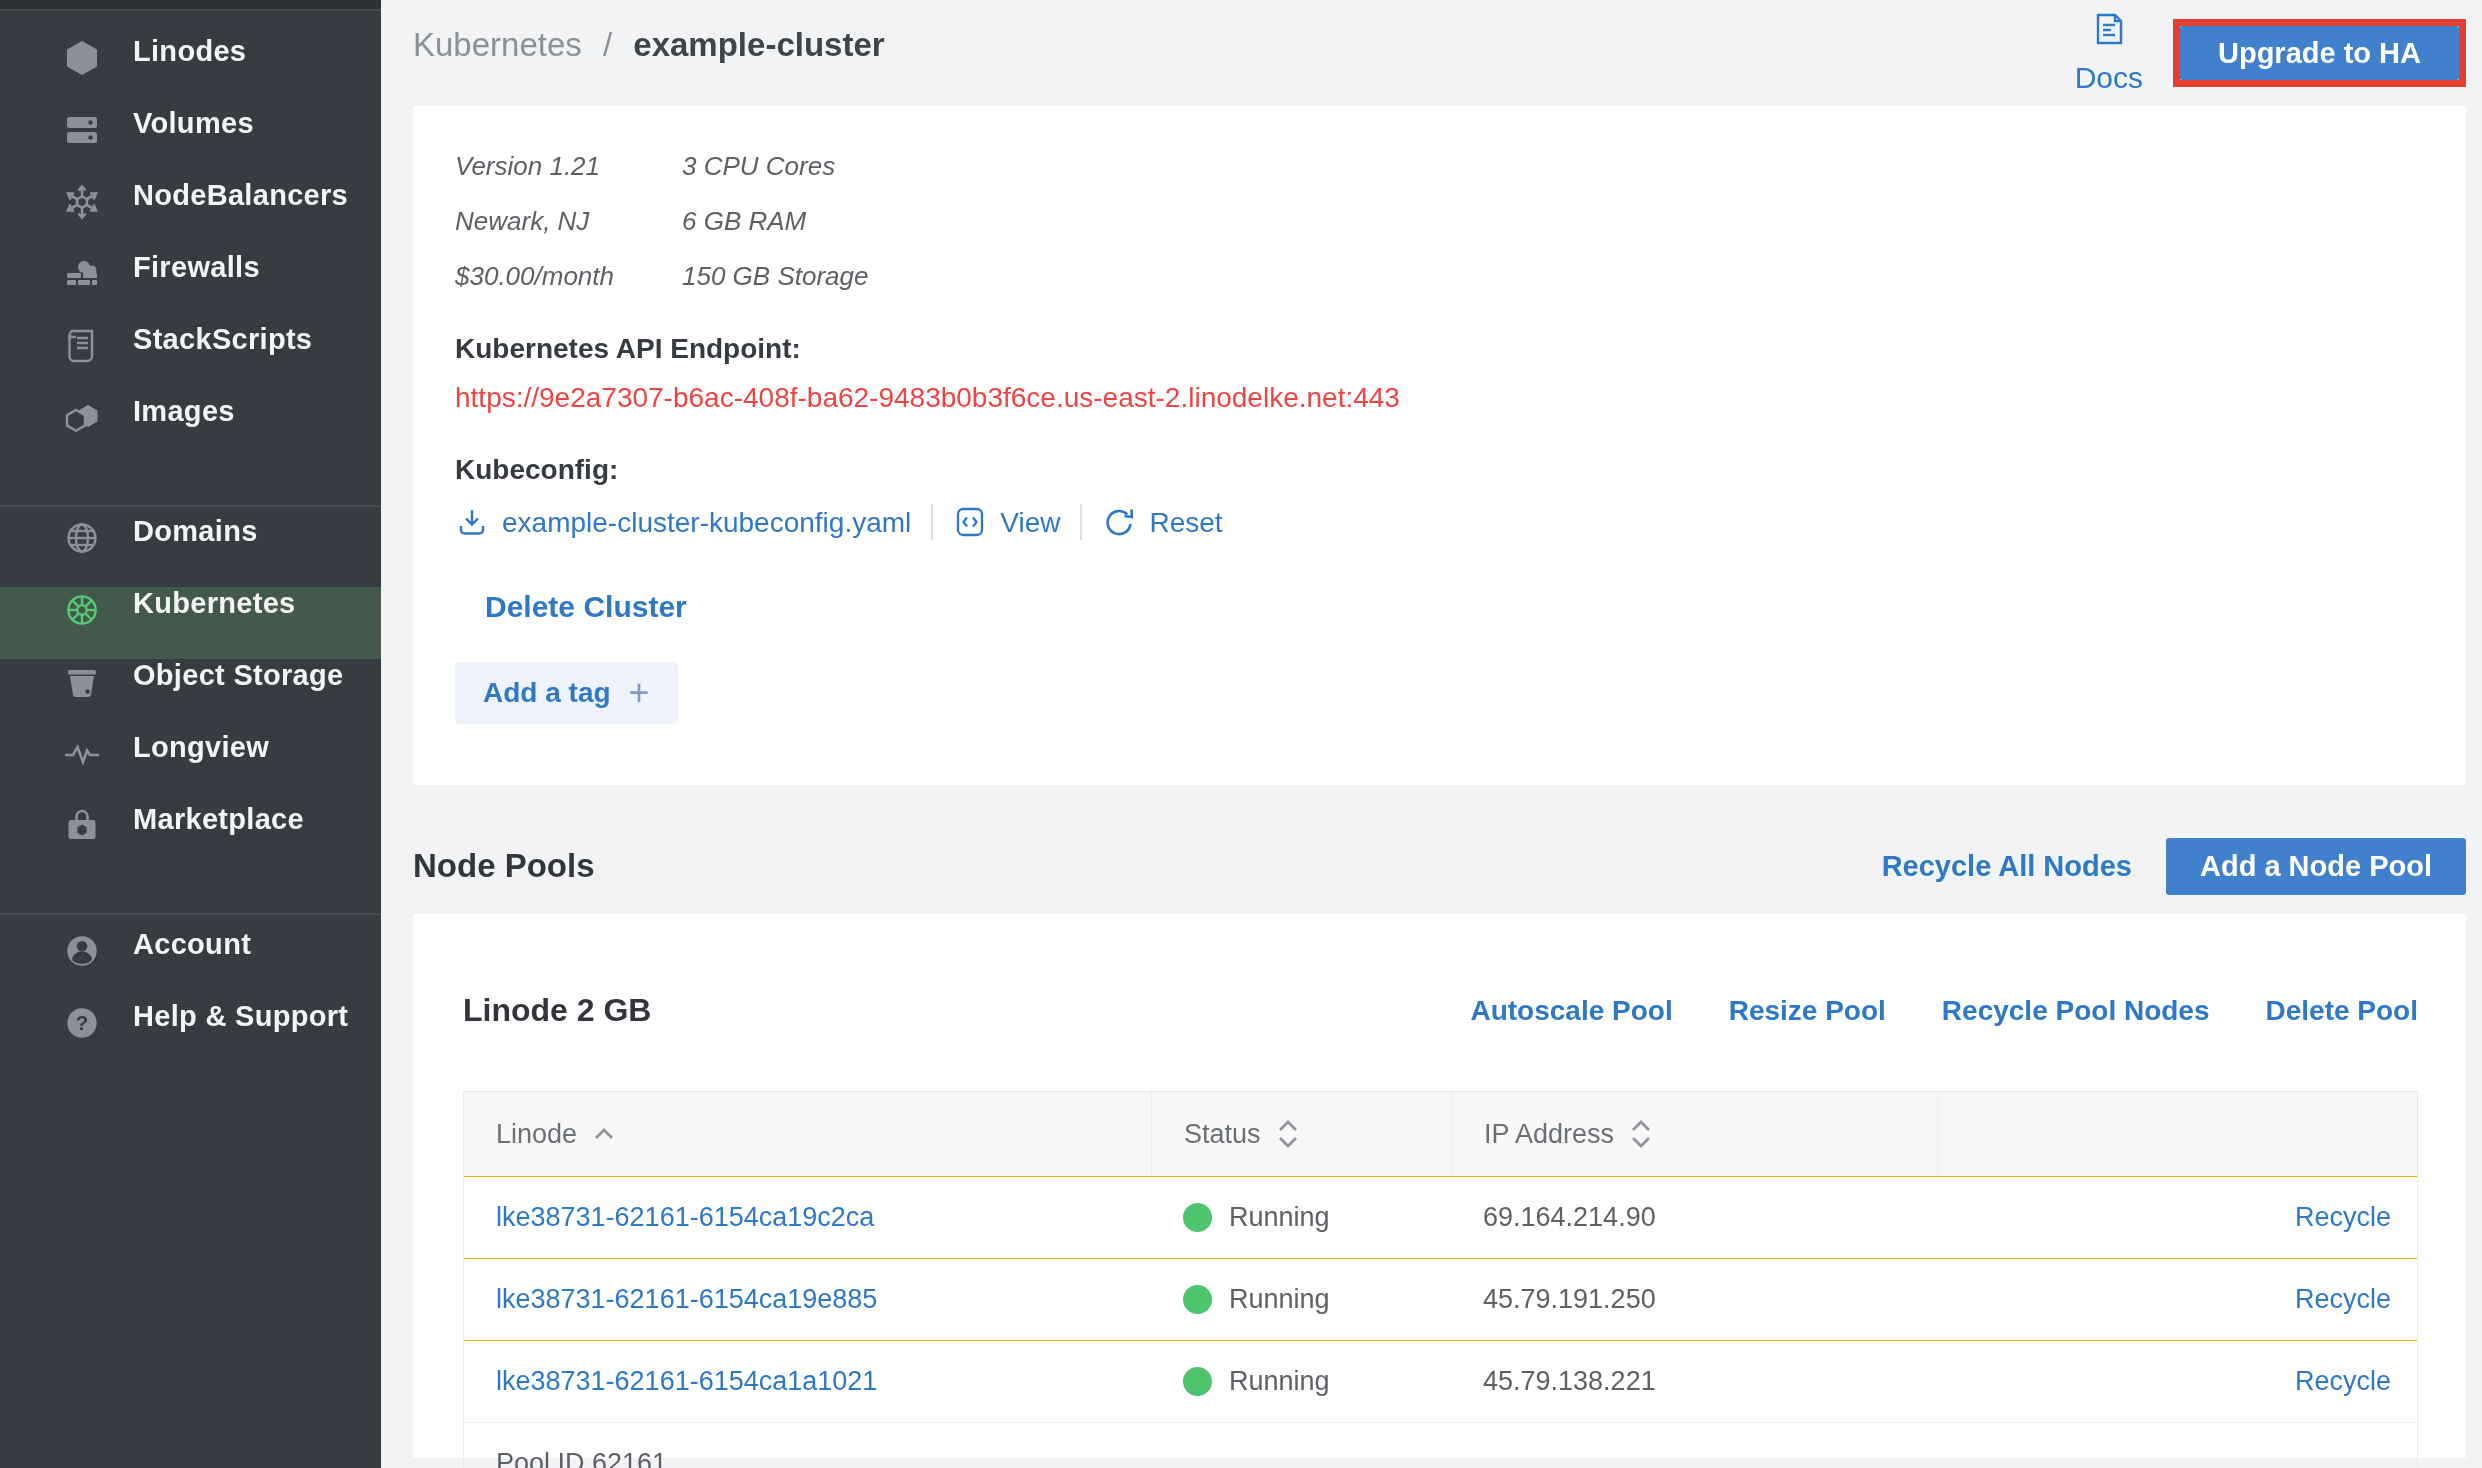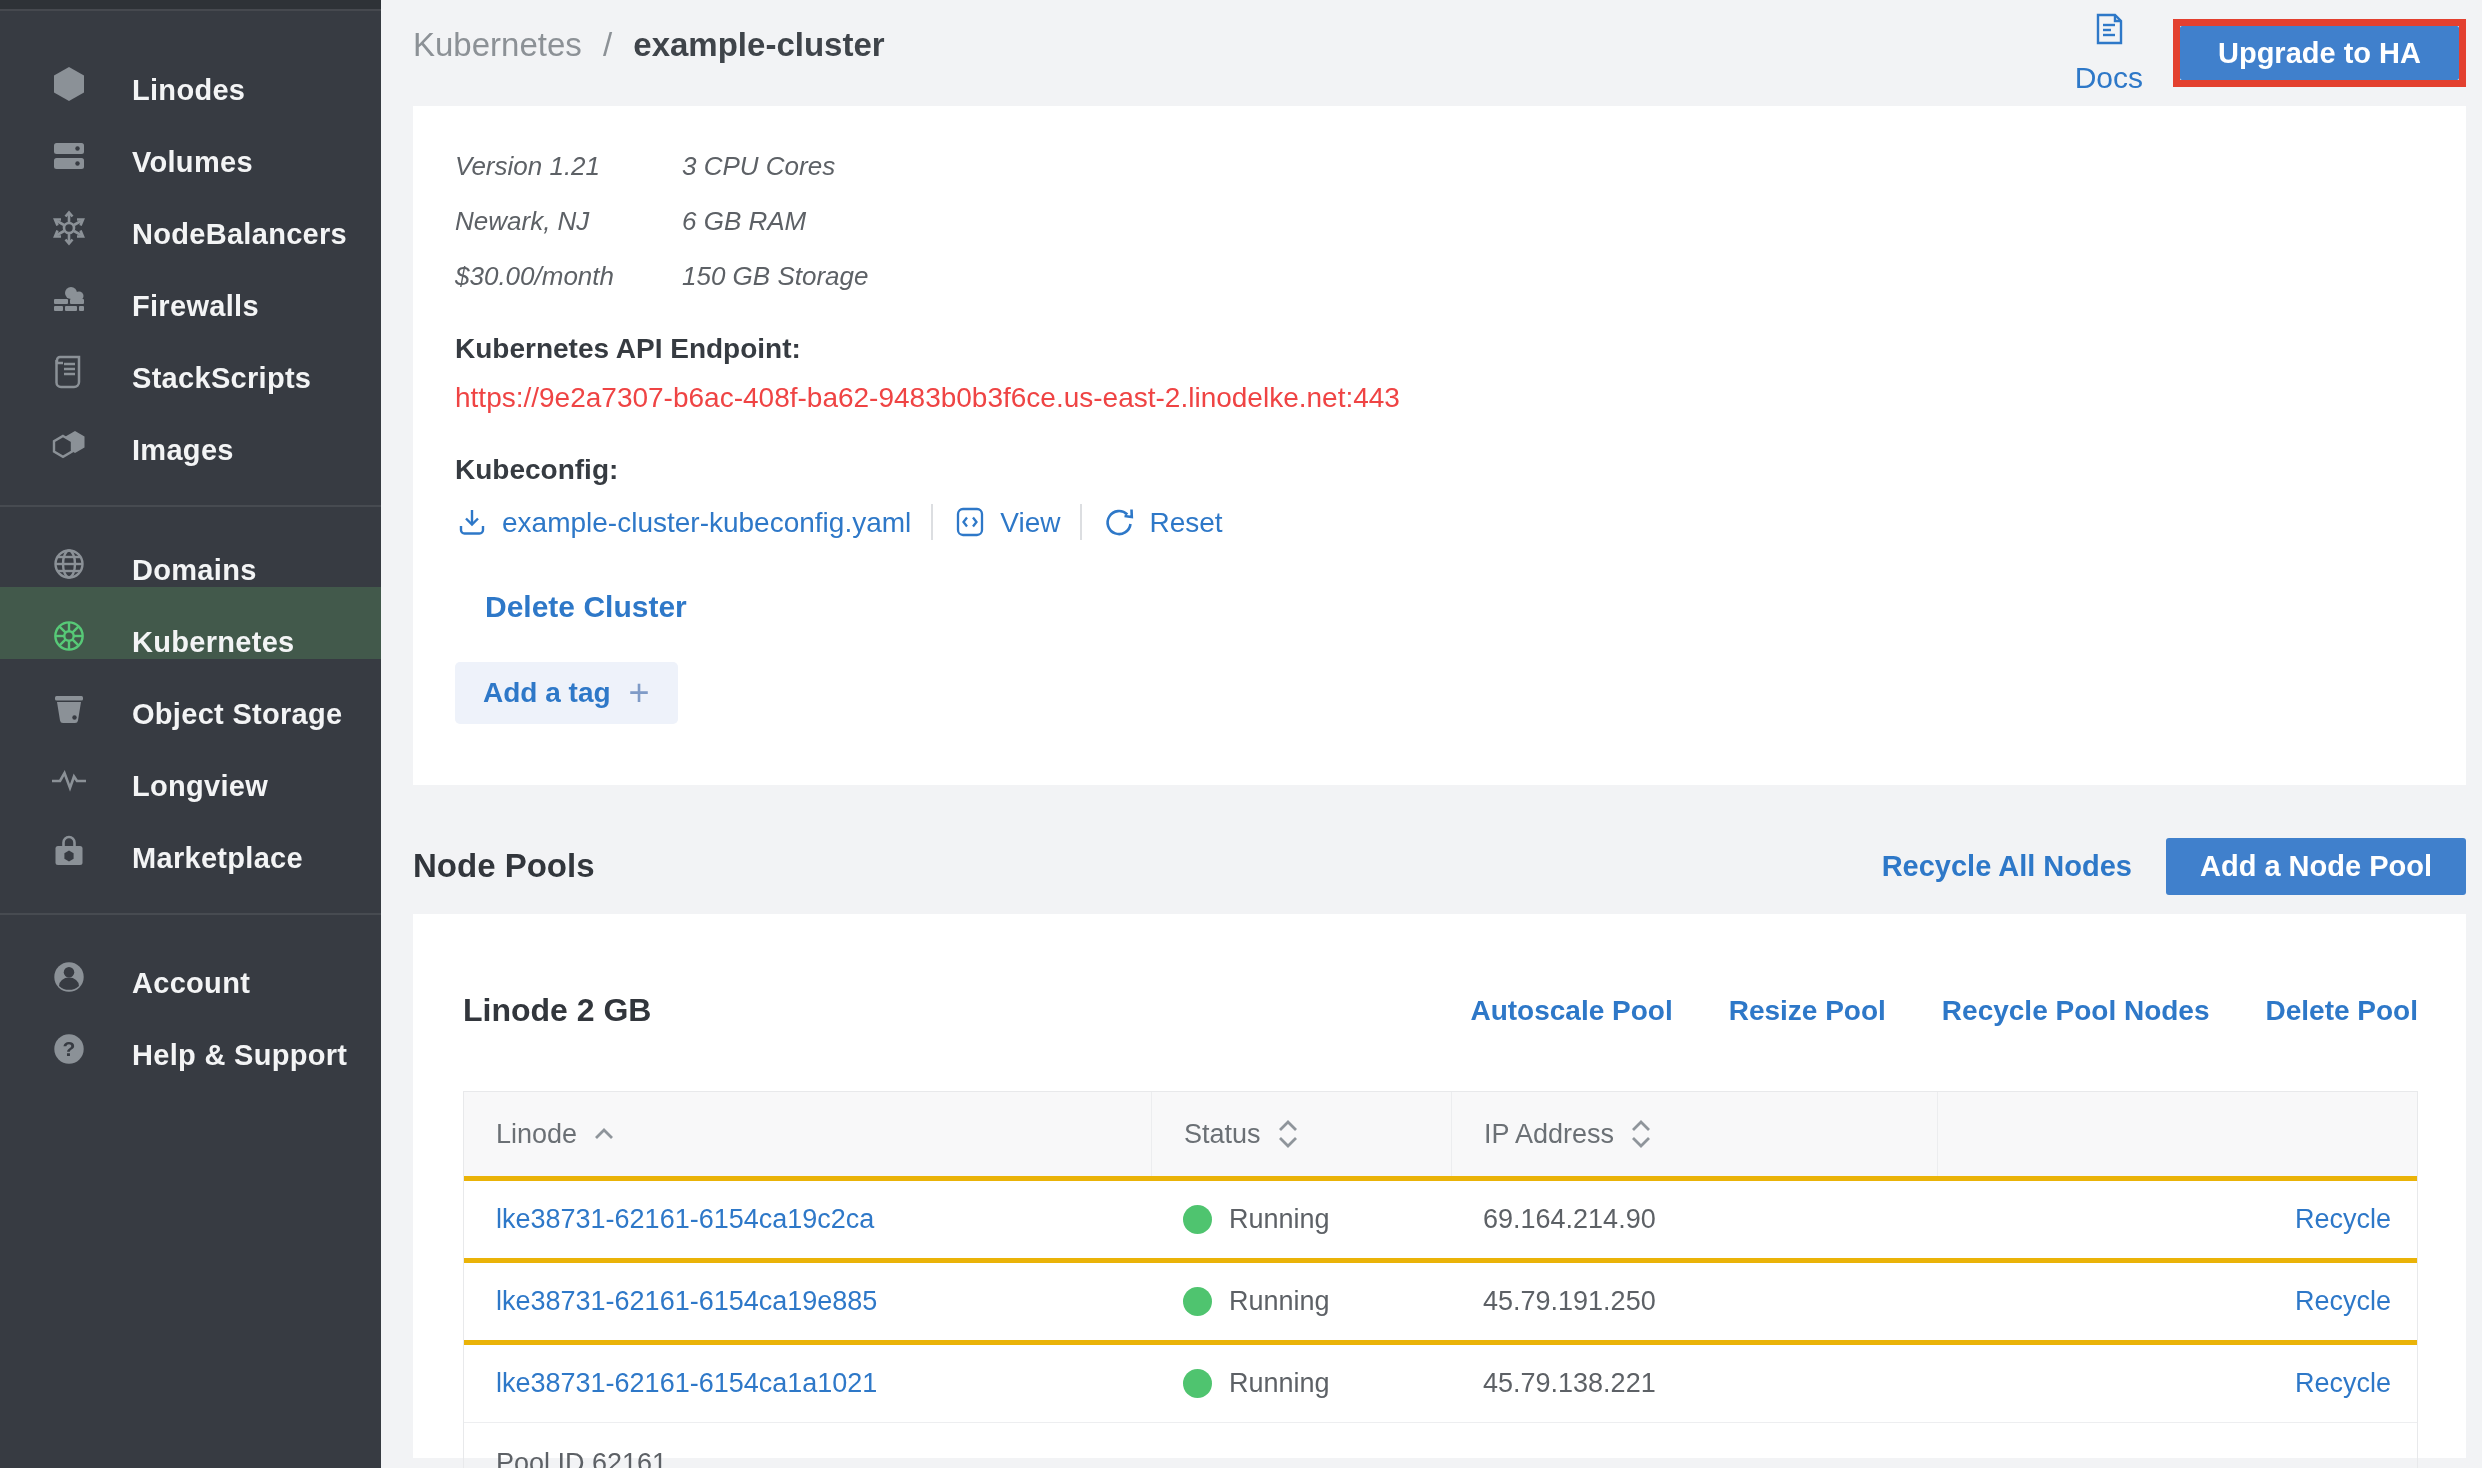--- a/index.html
+++ b/index.html
@@ -6,21 +6,21 @@
   html,body { margin:0; padding:0; background:#E9EAEC; }
   .screen {
     position:relative; width:2482px; height:1468px; overflow:hidden;
     display:flex; font-family:"Liberation Sans", sans-serif; background:#F2F3F5;
   }
 
   
   .sidebar { width:381px; flex-shrink:0; background:#373B42; height:100%; }
   .sidebar-top-strip { height:11px; background:#2E3237; border-bottom:2px solid #46494F; }
   .sidebar nav { padding-top:24px; }
-  .nav-item { height:72px; display:flex; align-items:flex-end; padding-left:46px; gap:40px; cursor:pointer; }
+  .nav-item { height:72px; display:flex; align-items:flex-start; padding-left:59px; gap:28px; cursor:pointer; }
   .nav-item .icon { width:46px; height:46px; display:flex; align-items:center; justify-content:center; flex-shrink:0; }
   .nav-label { color:#F3F4F5; font-size:29px; font-weight:700; letter-spacing:.3px; white-space:nowrap; }
   .nav-item.selected { background:#42594B; }
   .nav-divider { height:0; border-top:2px solid #474B51; margin-top:38px; }
   .group-2 { padding-top:8px; }
   .group-3 { padding-top:13px; }
 
   
   .main { width:2101px; padding:0 16px 0 32px; }
   .page-header { height:106px; display:flex; justify-content:space-between; align-items:center; }
@@ -62,21 +62,21 @@
   .pool-title { font-size:32px; font-weight:700; color:#32363C; }
   .pool-actions { display:flex; gap:56px; }
   .pool-action { color:#2E78C8; font-size:28px; font-weight:600; cursor:pointer; white-space:nowrap; }
 
   .node-table { margin-top:30px; border:1px solid #E8E9EB; }
   .t-row { display:grid; grid-template-columns:687px 300px 486px 1fr; align-items:center; }
   .t-head { height:84px; background:#F8F8F9; color:#6B7075; font-size:27px; }
   .th { height:100%; display:flex; align-items:center; gap:16px; padding-left:32px; cursor:pointer; }
   .th + .th { border-left:1px solid #ECEDEF; }
   .th-empty { border-left:1px solid #ECEDEF; height:100%; }
-  .t-body-row { height:82px; border-top:5px solid #eab308; background:#FFF; }
+  .t-body-row { height:82px; border-top:1px solid #eab308; background:#FFF; }
   .cell-linode { padding-left:32px; color:#2E78C8; font-size:27px; cursor:pointer; }
   .cell-status { padding-left:32px; display:flex; align-items:center; gap:17px; color:#5D6166; font-size:27px; }
   .status-dot { width:29px; height:29px; border-radius:50%; background:#4FC46F; flex-shrink:0; }
   .cell-ip { padding-left:32px; color:#5D6166; font-size:27px; }
   .cell-action { text-align:right; padding-right:26px; color:#2E78C8; font-size:27px; cursor:pointer; }
   .pool-footer { height:82px; border-top:1px solid #EDEEF0; display:flex; align-items:center; padding-left:32px;
                  color:#5D6166; font-size:27px; }
 
   svg { display:block; }
 </style>

